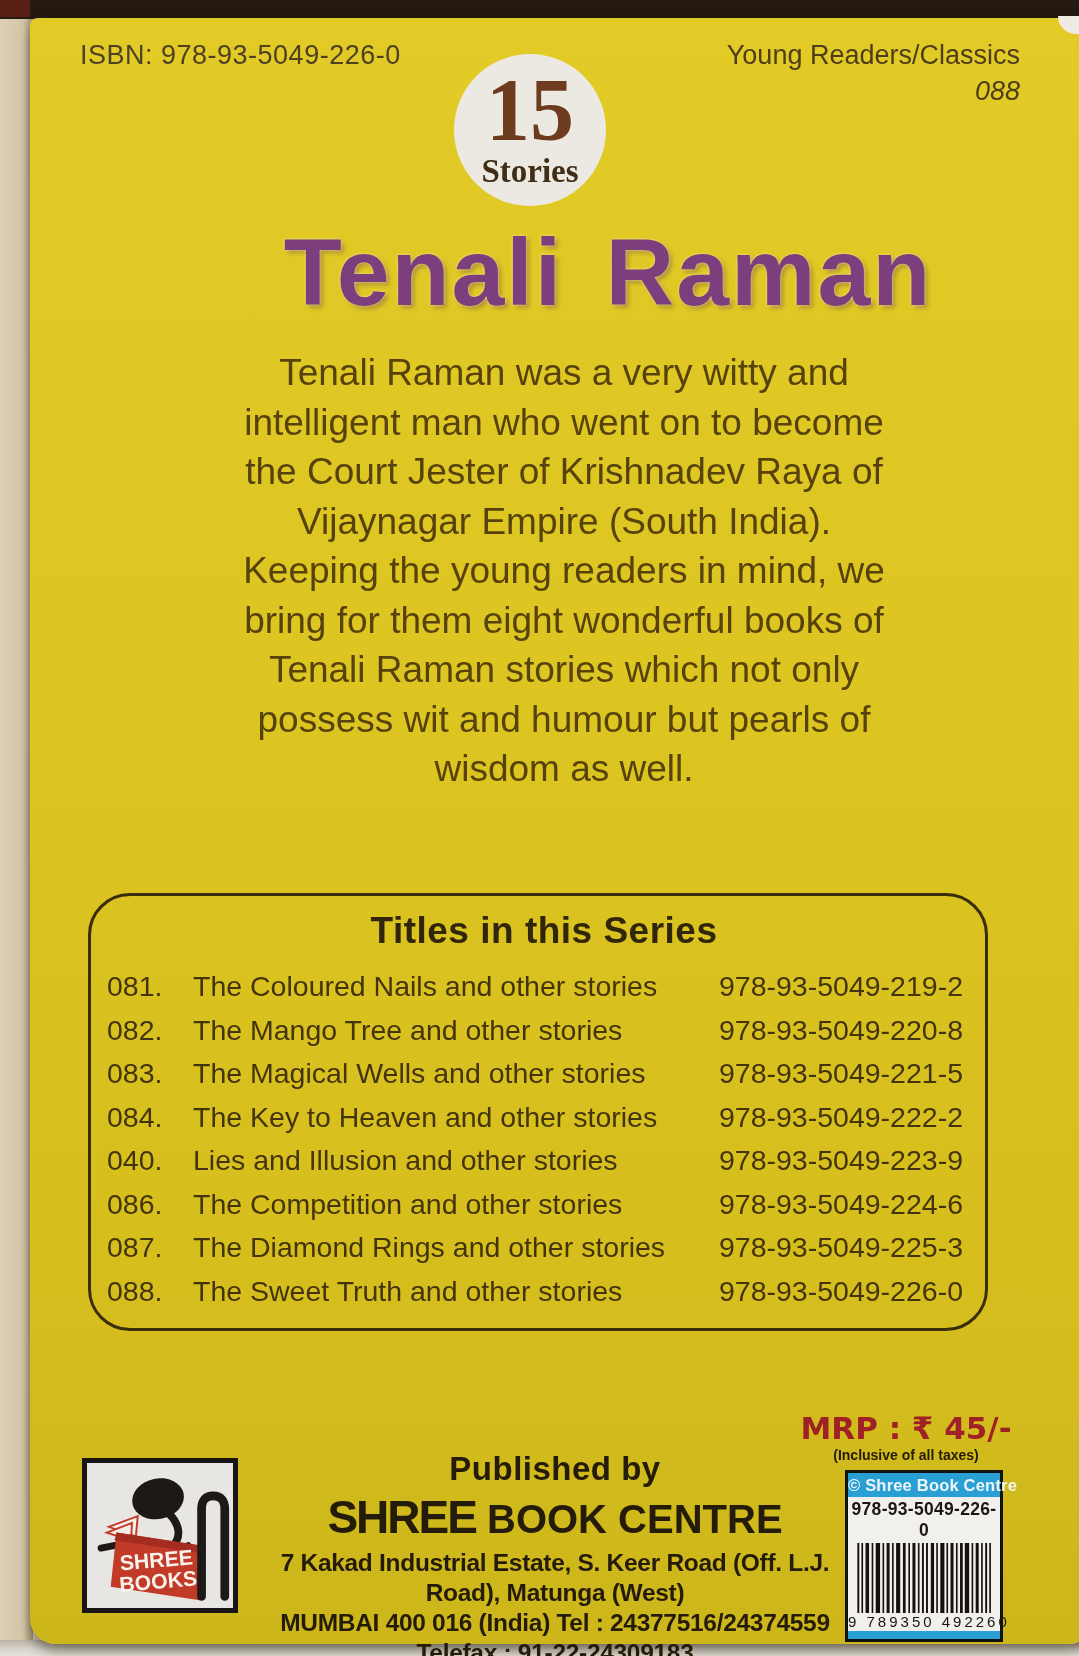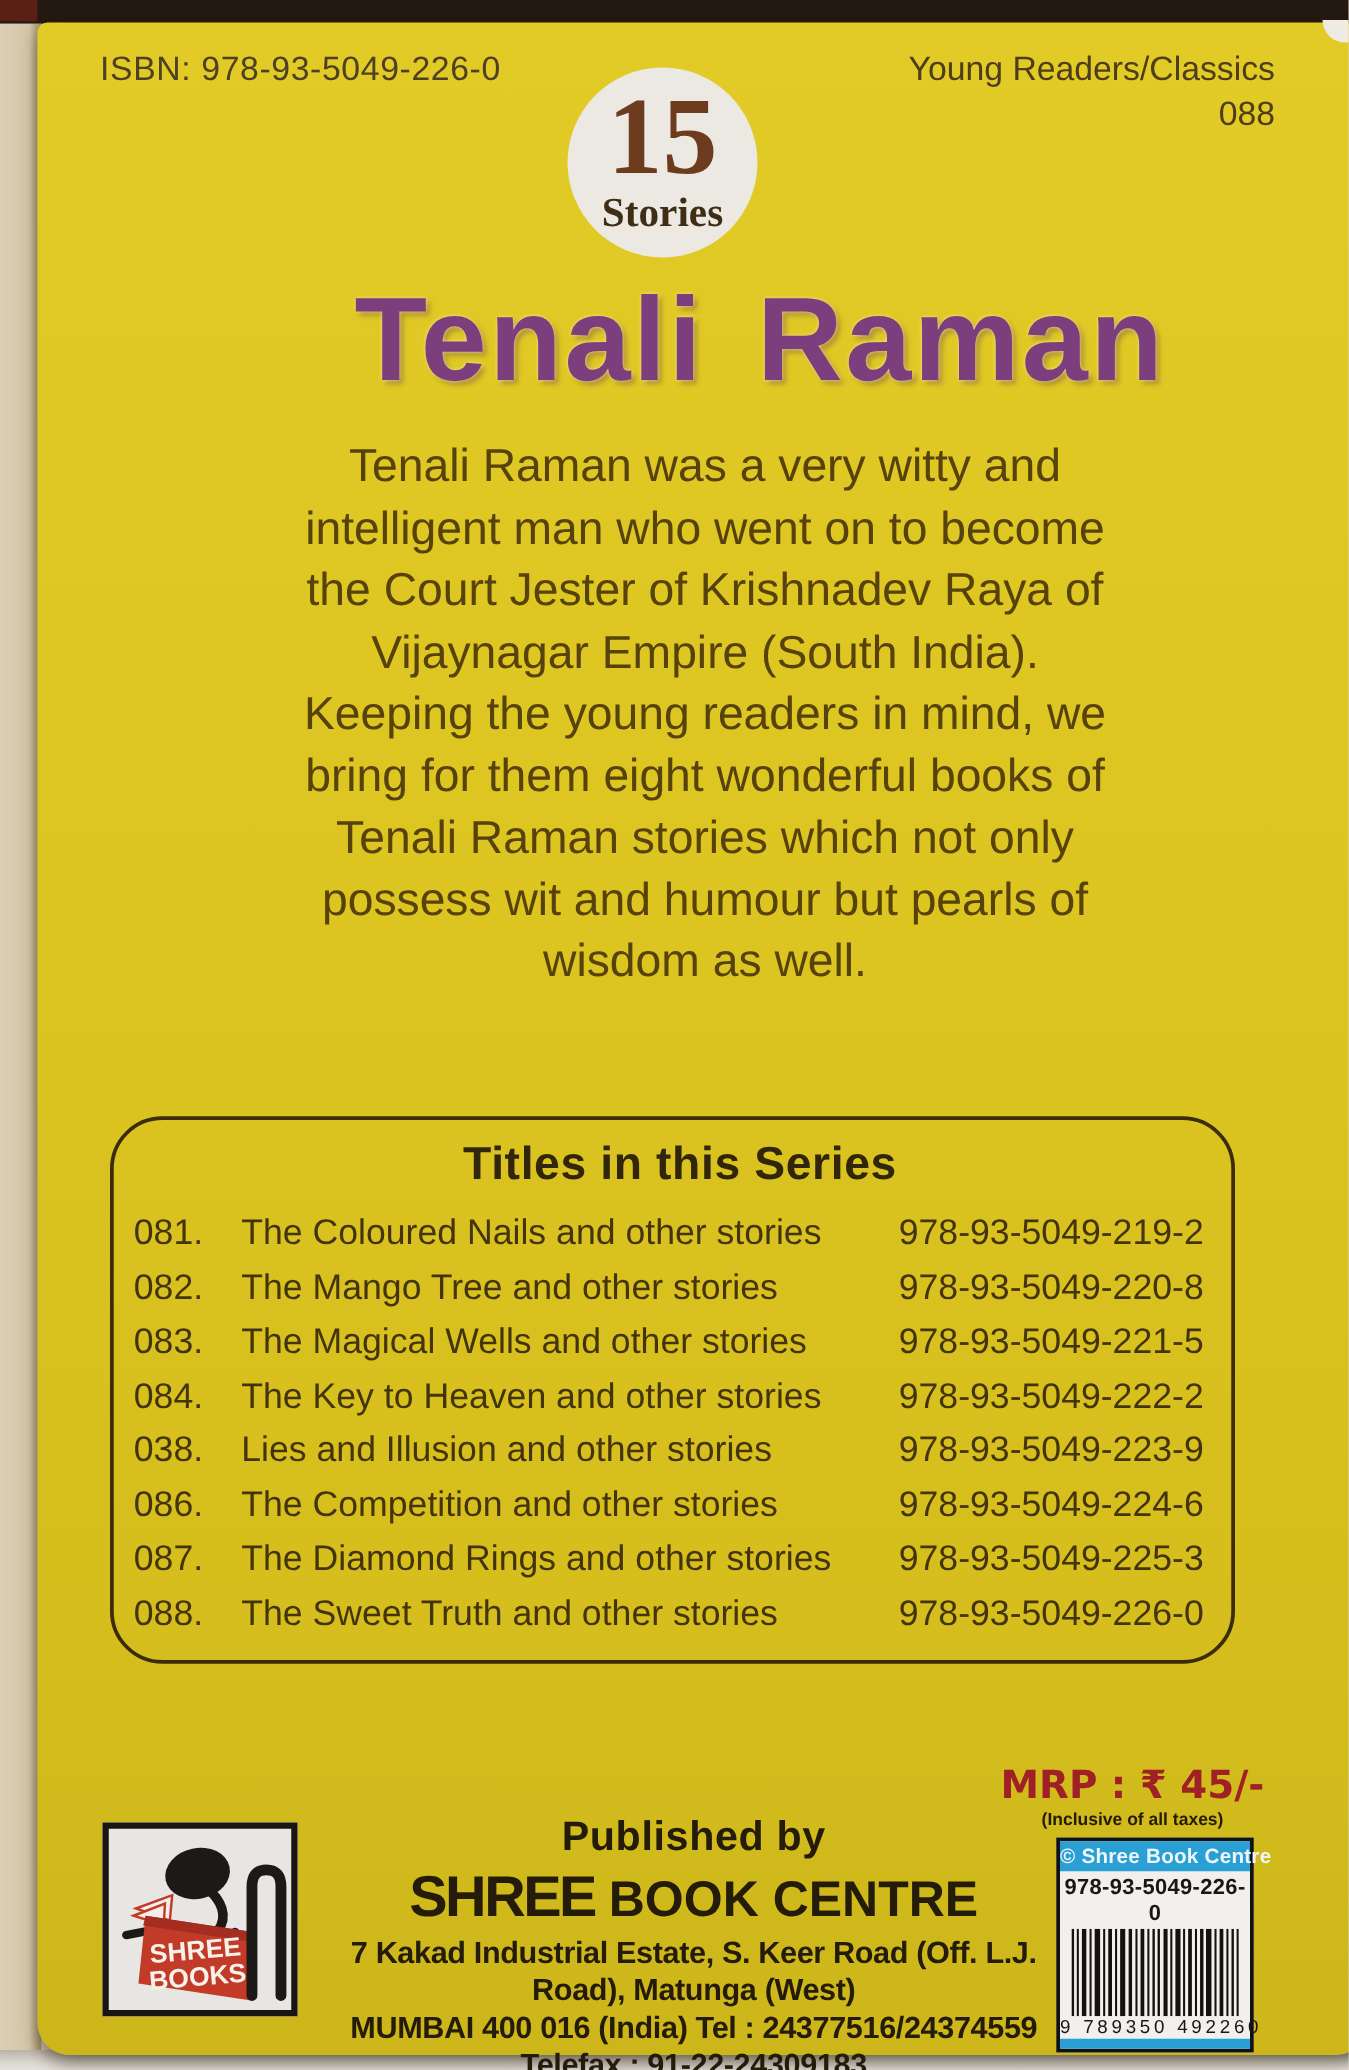--- a/index.html
+++ b/index.html
@@ -19,21 +19,21 @@
   
   .cover{position:absolute;left:30px;top:18px;width:1068px;height:1626px;
          background:linear-gradient(180deg,#e2cb26 0%,#dcc521 45%,#d6bf1d 75%,#cdb61a 100%);
          border-radius:8px 8px 30px 26px;
          box-shadow:6px 0 10px rgba(40,30,10,.35),0 8px 12px rgba(40,30,10,.4);}
   .notch{position:absolute;right:-2px;top:-2px;width:42px;height:18px;background:#f0ebe2;
          border-radius:0 6px 0 18px;}
 
   .isbn-top{position:absolute;left:50px;top:22px;font-size:27px;color:#4e4022;letter-spacing:.5px;}
   .cat{position:absolute;right:78px;top:22px;font-size:27px;color:#4e3d18;text-align:right;}
-  .code{position:absolute;right:78px;top:58px;font-size:27px;color:#4e3d18;text-align:right;}
+  .code{position:absolute;right:78px;top:58px;font-size:27px;color:#4e3d18;text-align:right;font-style:italic;}
 
   .badge{position:absolute;left:424px;top:36px;width:152px;height:152px;border-radius:50%;
          background:#ece9e3;display:flex;flex-direction:column;align-items:center;justify-content:center;
          font-family:"Liberation Serif",serif;}
   .badge-num{font-size:88px;line-height:.92;font-weight:bold;color:#6d3b1d;}
   .badge-label{font-size:33px;font-weight:bold;color:#3f2d16;margin-top:2px;}
 
   .title{position:absolute;left:0;top:200px;width:100%;text-align:center;
          font-size:95px;font-weight:bold;letter-spacing:2px;word-spacing:14px;color:#7c3e7c;
          text-shadow:0 0 3px rgba(248,238,180,.85),3px 3px 4px rgba(80,40,80,.35);padding-left:44px;}
@@ -129,21 +129,21 @@
           <span class="num">083.</span>
           <span class="stitle">The Magical Wells and other stories</span>
           <span class="sisbn">978-93-5049-221-5</span>
         </div>
         <div class="srow">
           <span class="num">084.</span>
           <span class="stitle">The Key to Heaven and other stories</span>
           <span class="sisbn">978-93-5049-222-2</span>
         </div>
         <div class="srow">
-          <span class="num">038.</span>
+          <span class="num">040.</span>
           <span class="stitle">Lies and Illusion and other stories</span>
           <span class="sisbn">978-93-5049-223-9</span>
         </div>
         <div class="srow">
           <span class="num">086.</span>
           <span class="stitle">The Competition and other stories</span>
           <span class="sisbn">978-93-5049-224-6</span>
         </div>
         <div class="srow">
           <span class="num">087.</span>

